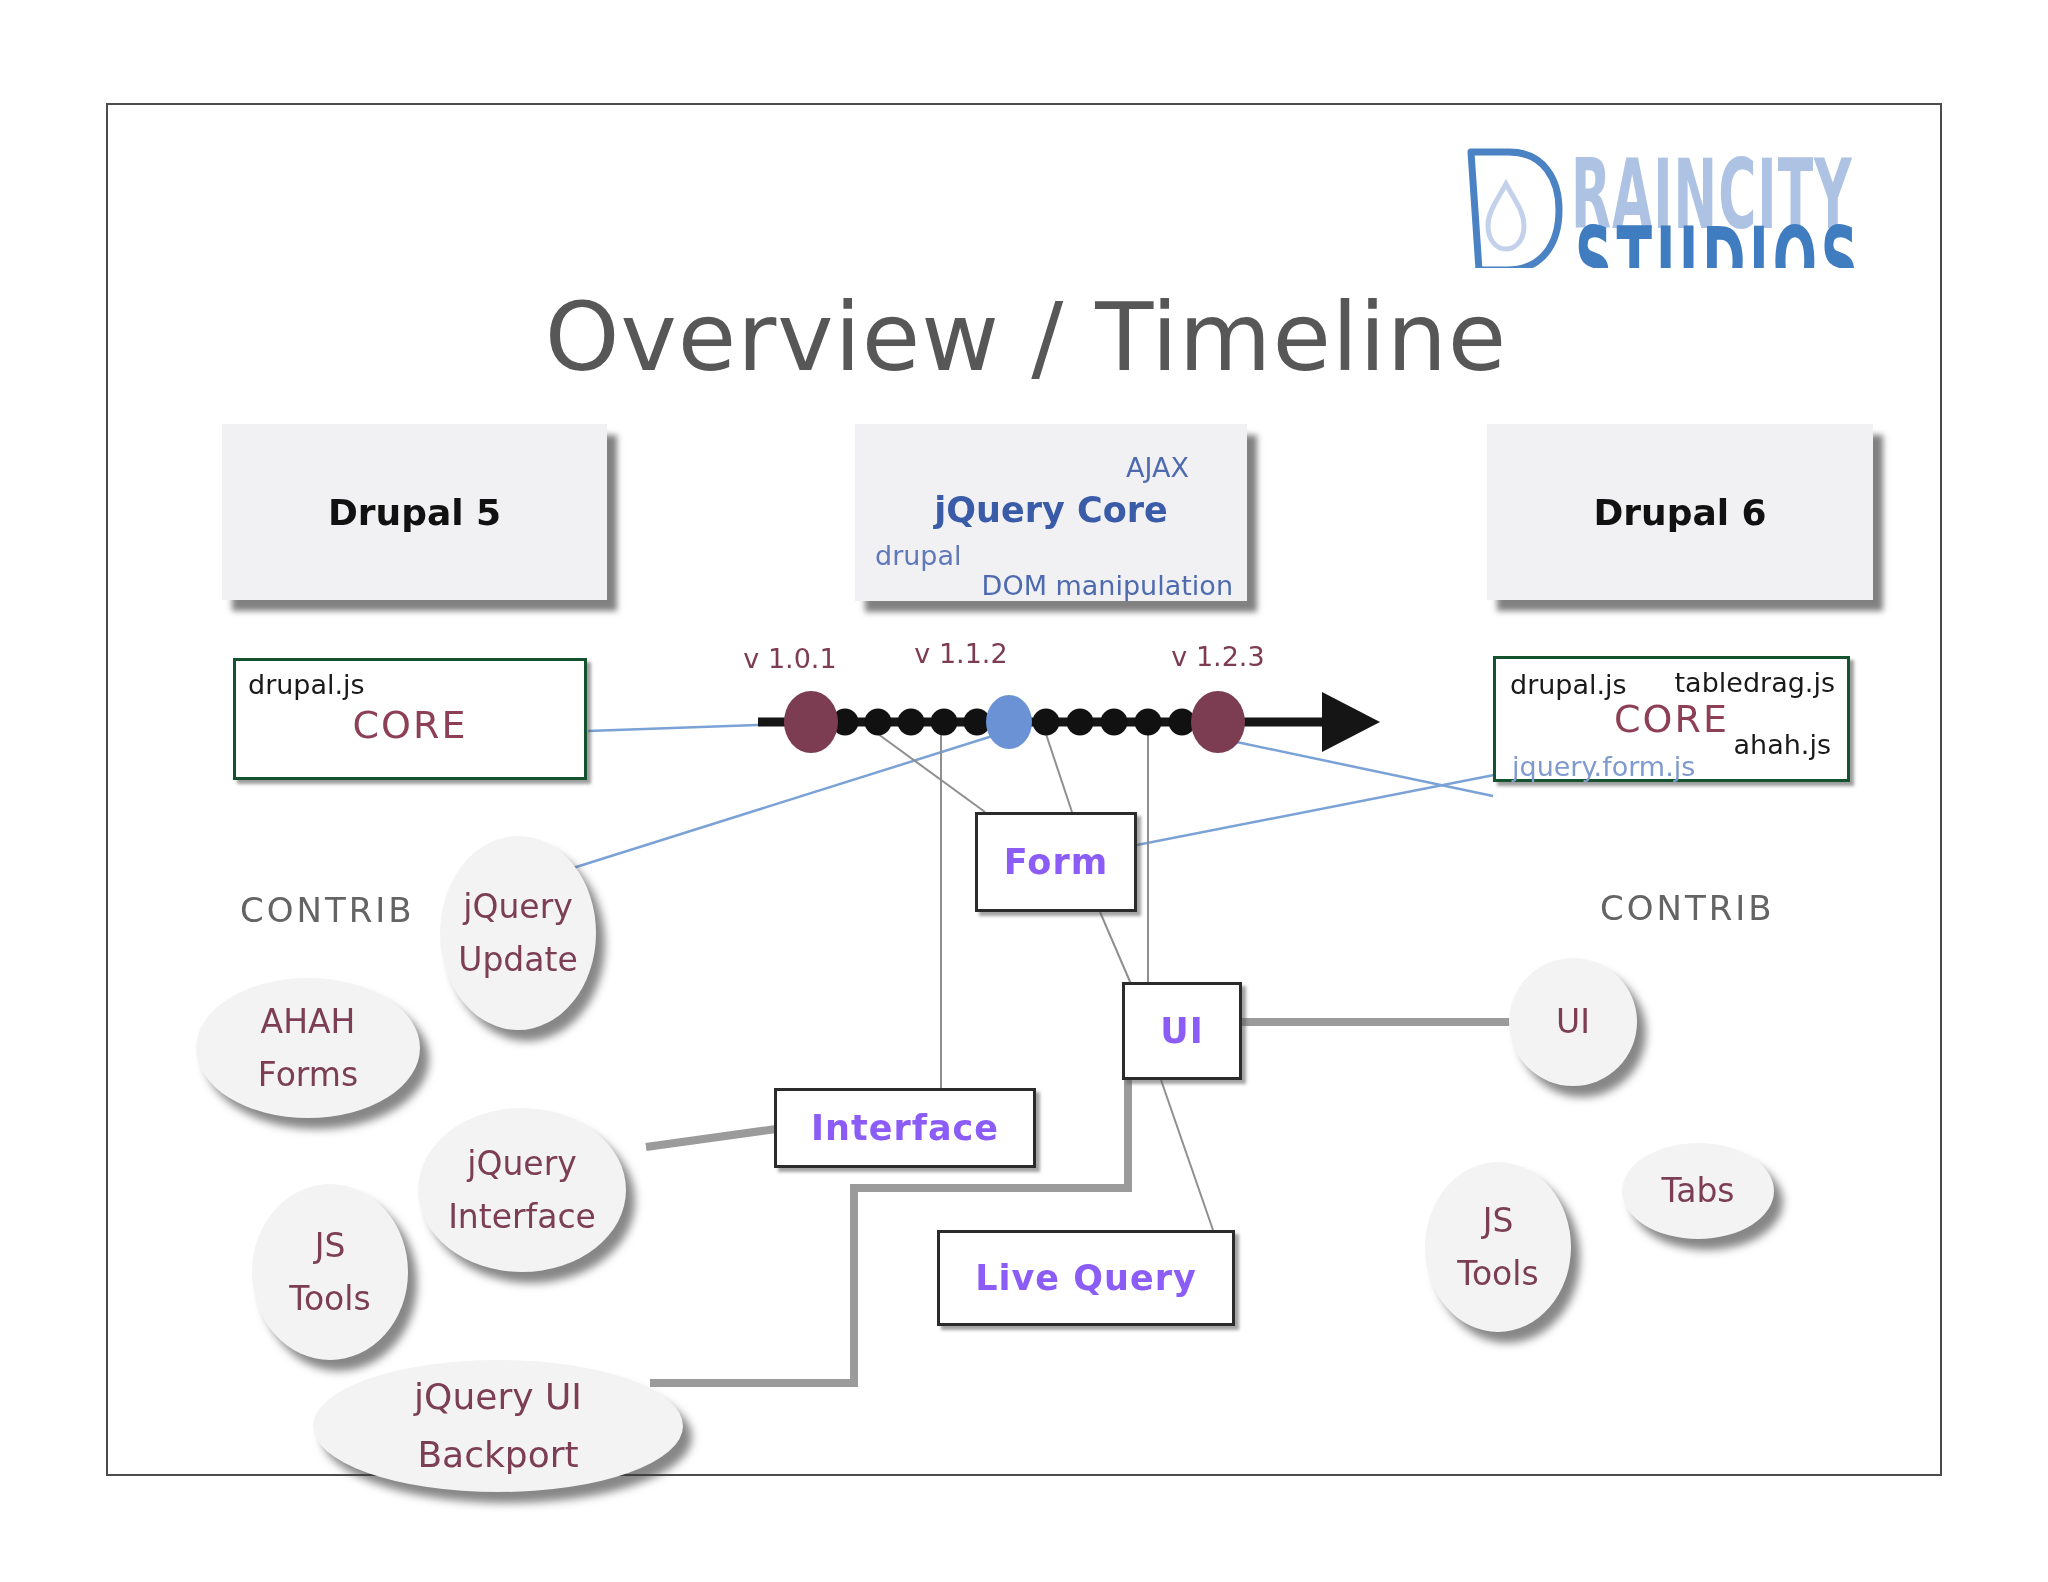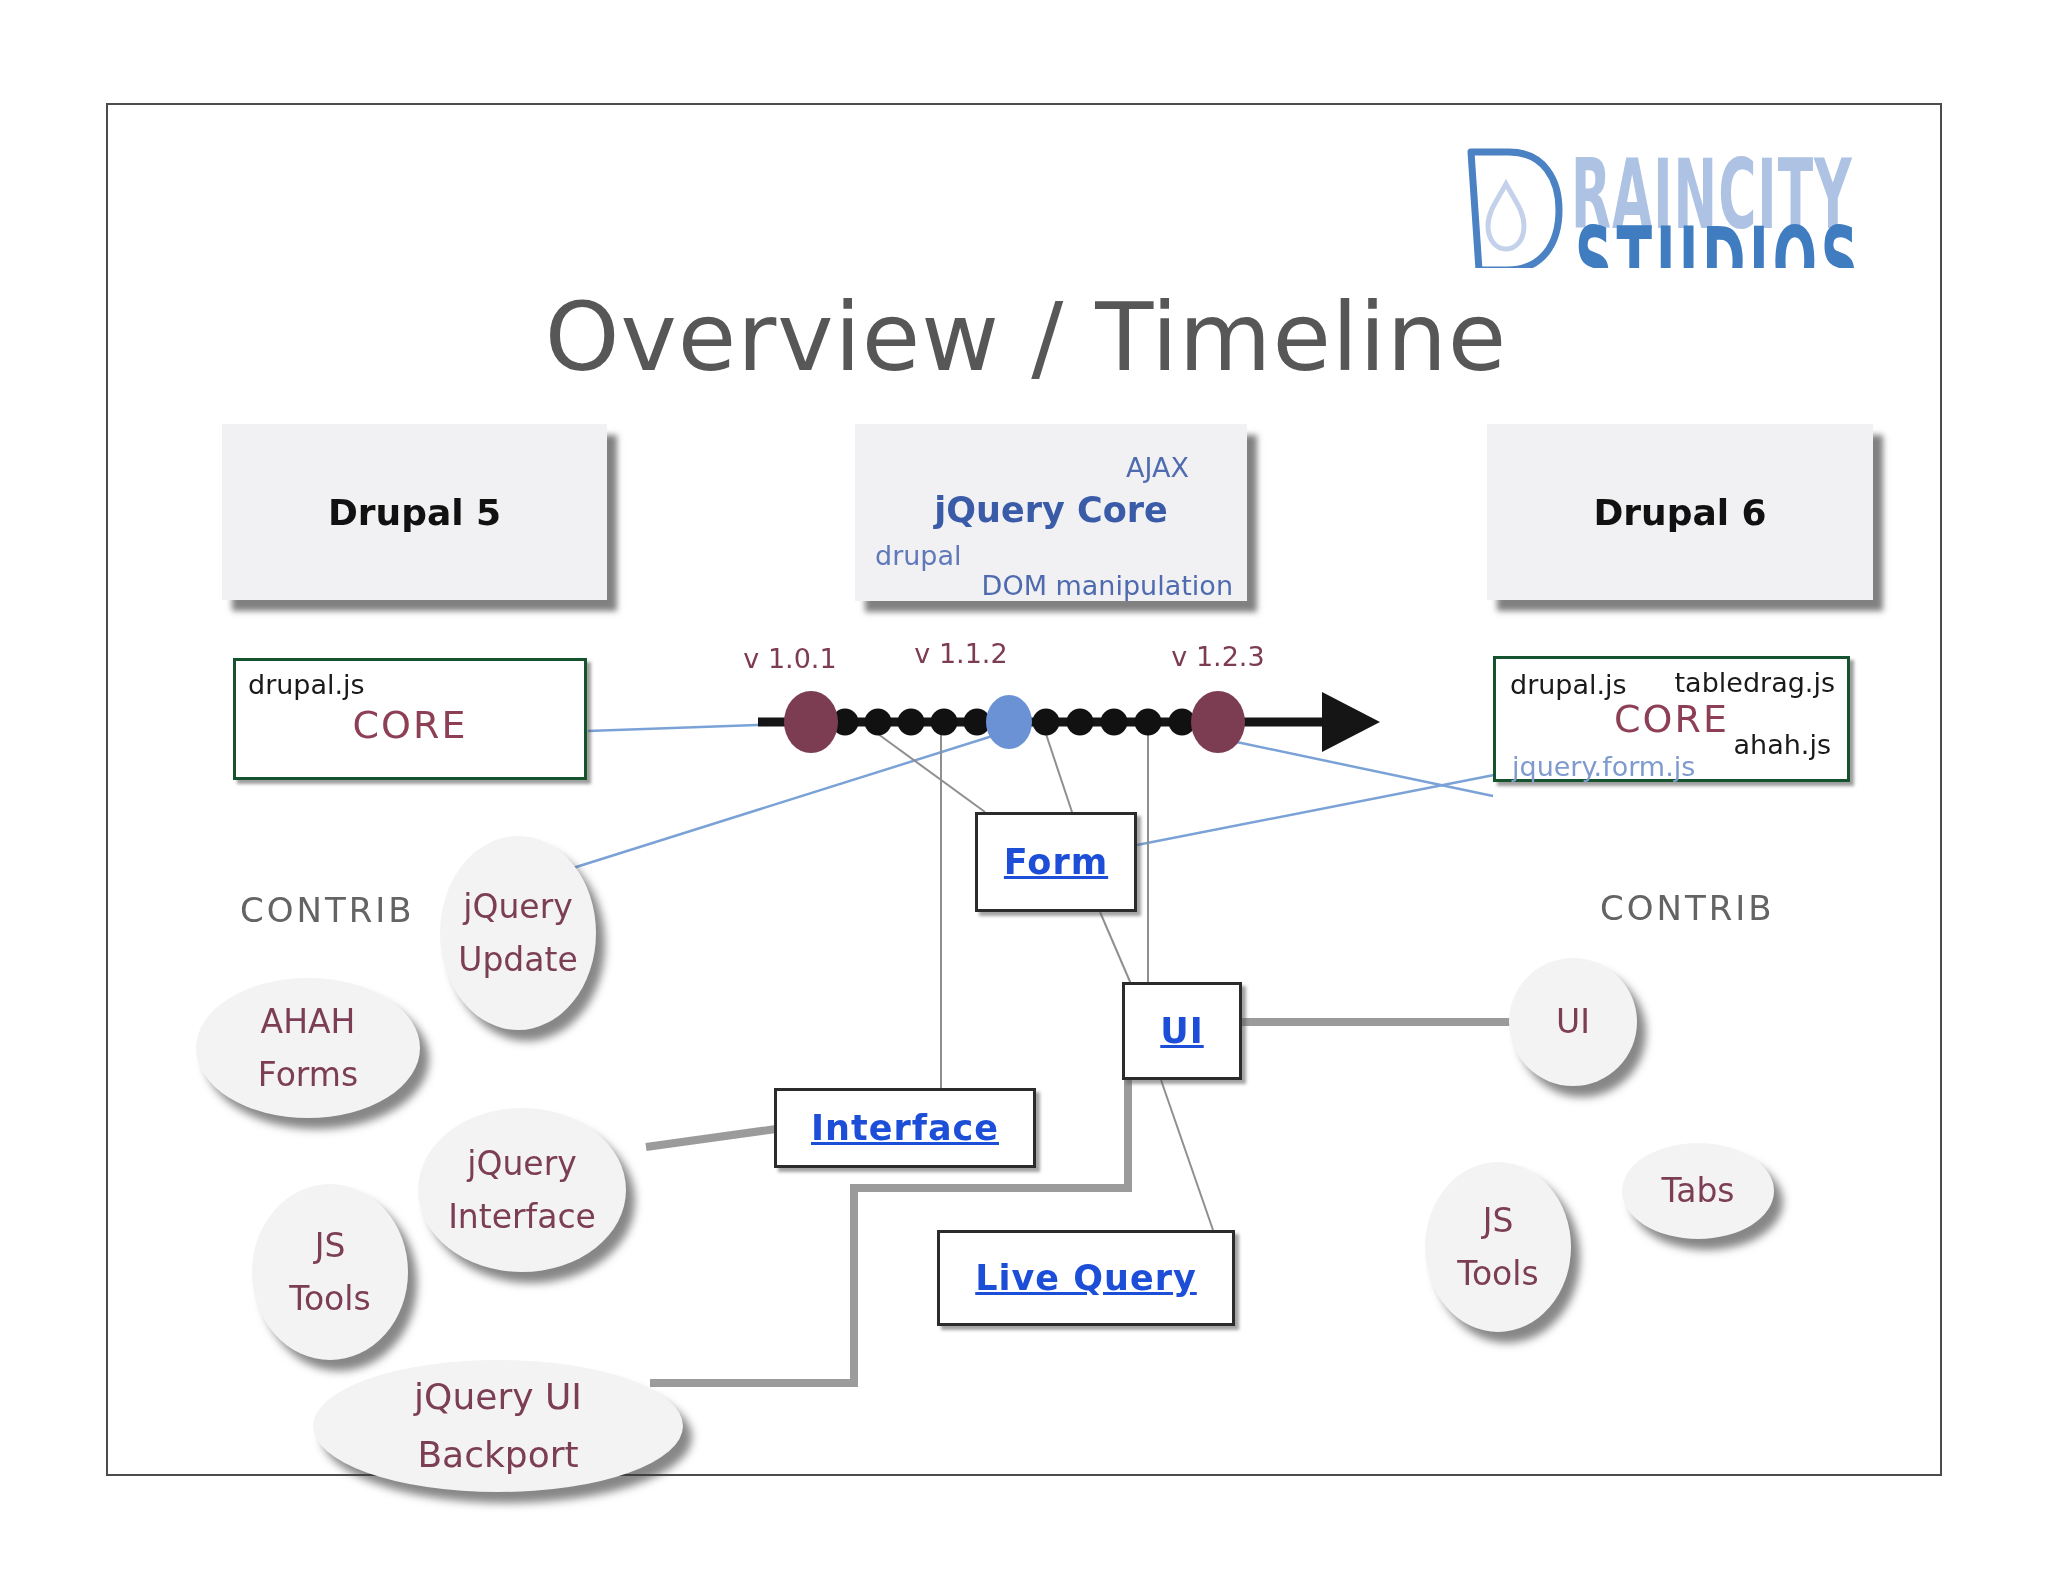--- a/index.html
+++ b/index.html
@@ -54,21 +54,21 @@
   #ell-jquery-interface{left:418px;top:1108px;width:208px;height:164px;}
   #ell-jquery-ui-backport{left:313px;top:1360px;width:370px;height:132px;font-size:36px;text-align:right;}
   #ell-ui-right{left:1509px;top:958px;width:128px;height:128px;}
   #ell-js-tools-right{left:1425px;top:1162px;width:146px;height:170px;}
   #ell-tabs{left:1622px;top:1143px;width:152px;height:96px;}
 
   
   .plg{background:#fff;border:3px solid #2b2b2b;box-sizing:border-box;
        box-shadow:4px 4px 3px rgba(90,90,90,0.55);
        display:flex;align-items:center;justify-content:center;
-       font-weight:bold;font-size:35px;color:#1d4ed8;letter-spacing:1px;text-decoration:underline;}
+       font-weight:bold;font-size:35px;color:#8b5cf6;letter-spacing:1px;}
   #plg-form{left:975px;top:812px;width:162px;height:100px;}
   #plg-ui{left:1122px;top:982px;width:120px;height:98px;}
   #plg-interface{left:774px;top:1088px;width:262px;height:80px;}
   #plg-live-query{left:937px;top:1230px;width:298px;height:96px;}
 
   
   #logo{left:1443px;top:146px;width:470px;height:122px;overflow:hidden;}
 </style>
 </head>
 <body>

